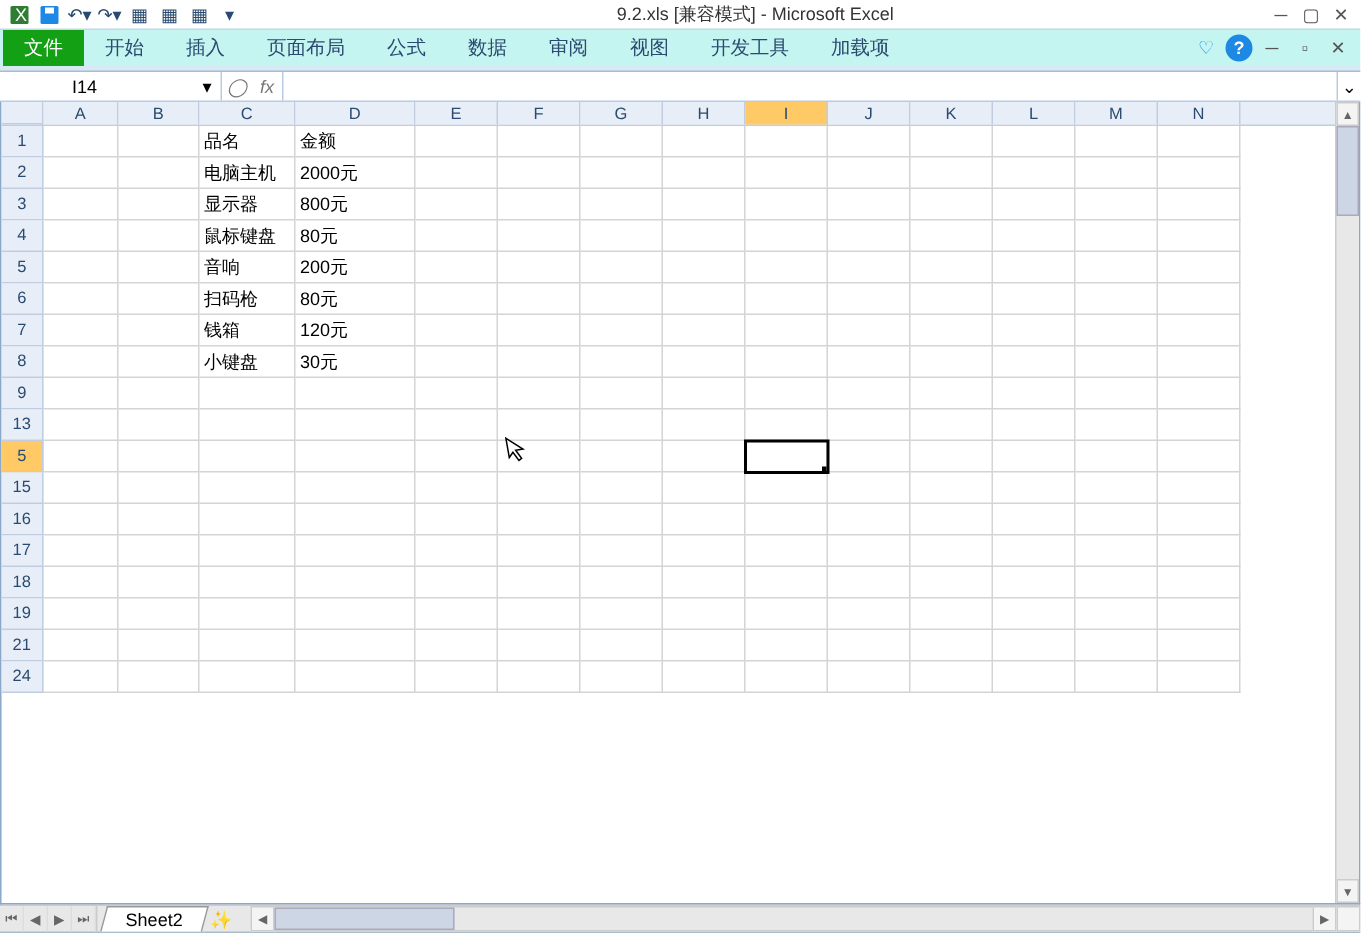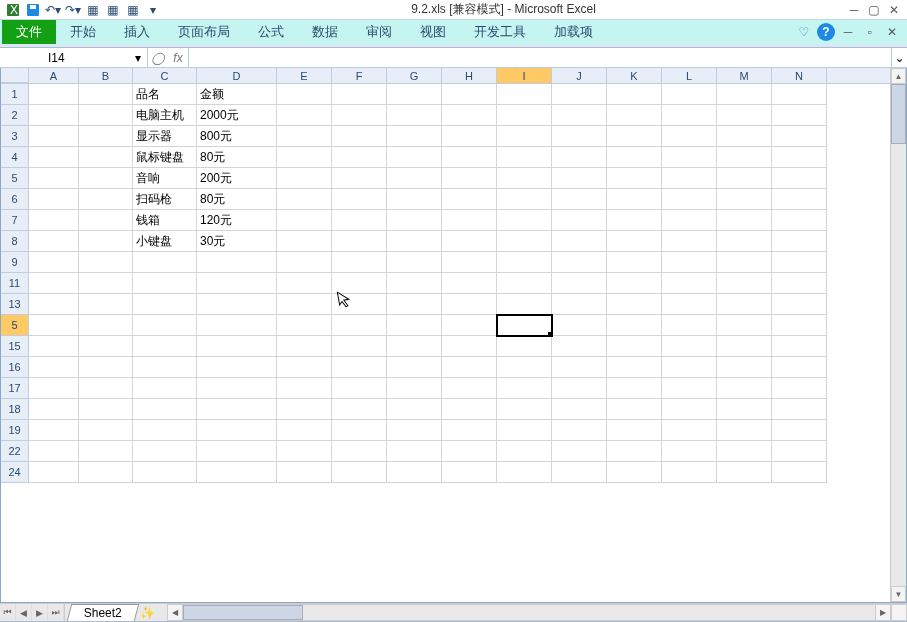--- a/index.html
+++ b/index.html
@@ -305,37 +305,20 @@
           <div class="cell" style="width: 55px;"></div>
           <div class="cell" style="width: 55px;"></div>
           <div class="cell" style="width: 55px;"></div>
           <div class="cell" style="width: 55px;"></div>
           <div class="cell" style="width: 55px;"></div>
           <div class="cell" style="width: 55px;"></div>
           <div class="cell" style="width: 55px;"></div>
           <div class="cell" style="width: 55px;"></div>
         </div>
         <div class="row">
-          <div class="rh">11</div>
-          <div class="cell" style="width: 50px;"></div>
-          <div class="cell" style="width: 54px;"></div>
-          <div class="cell" style="width: 64px;"></div>
-          <div class="cell" style="width: 80px;"></div>
-          <div class="cell" style="width: 55px;"></div>
-          <div class="cell" style="width: 55px;"></div>
-          <div class="cell" style="width: 55px;"></div>
-          <div class="cell" style="width: 55px;"></div>
-          <div class="cell" style="width: 55px;"></div>
-          <div class="cell" style="width: 55px;"></div>
-          <div class="cell" style="width: 55px;"></div>
-          <div class="cell" style="width: 55px;"></div>
-          <div class="cell" style="width: 55px;"></div>
-          <div class="cell" style="width: 55px;"></div>
-        </div>
-        <div class="row">
           <div class="rh">13</div>
           <div class="cell" style="width: 50px;"></div>
           <div class="cell" style="width: 54px;"></div>
           <div class="cell" style="width: 64px;"></div>
           <div class="cell" style="width: 80px;"></div>
           <div class="cell" style="width: 55px;"></div>
           <div class="cell" style="width: 55px;"></div>
           <div class="cell" style="width: 55px;"></div>
           <div class="cell" style="width: 55px;"></div>
           <div class="cell" style="width: 55px;"></div>
@@ -441,21 +424,21 @@
           <div class="cell" style="width: 55px;"></div>
           <div class="cell" style="width: 55px;"></div>
           <div class="cell" style="width: 55px;"></div>
           <div class="cell" style="width: 55px;"></div>
           <div class="cell" style="width: 55px;"></div>
           <div class="cell" style="width: 55px;"></div>
           <div class="cell" style="width: 55px;"></div>
           <div class="cell" style="width: 55px;"></div>
         </div>
         <div class="row">
-          <div class="rh">22</div>
+          <div class="rh">21</div>
           <div class="cell" style="width: 50px;"></div>
           <div class="cell" style="width: 54px;"></div>
           <div class="cell" style="width: 64px;"></div>
           <div class="cell" style="width: 80px;"></div>
           <div class="cell" style="width: 55px;"></div>
           <div class="cell" style="width: 55px;"></div>
           <div class="cell" style="width: 55px;"></div>
           <div class="cell" style="width: 55px;"></div>
           <div class="cell" style="width: 55px;"></div>
           <div class="cell" style="width: 55px;"></div>

